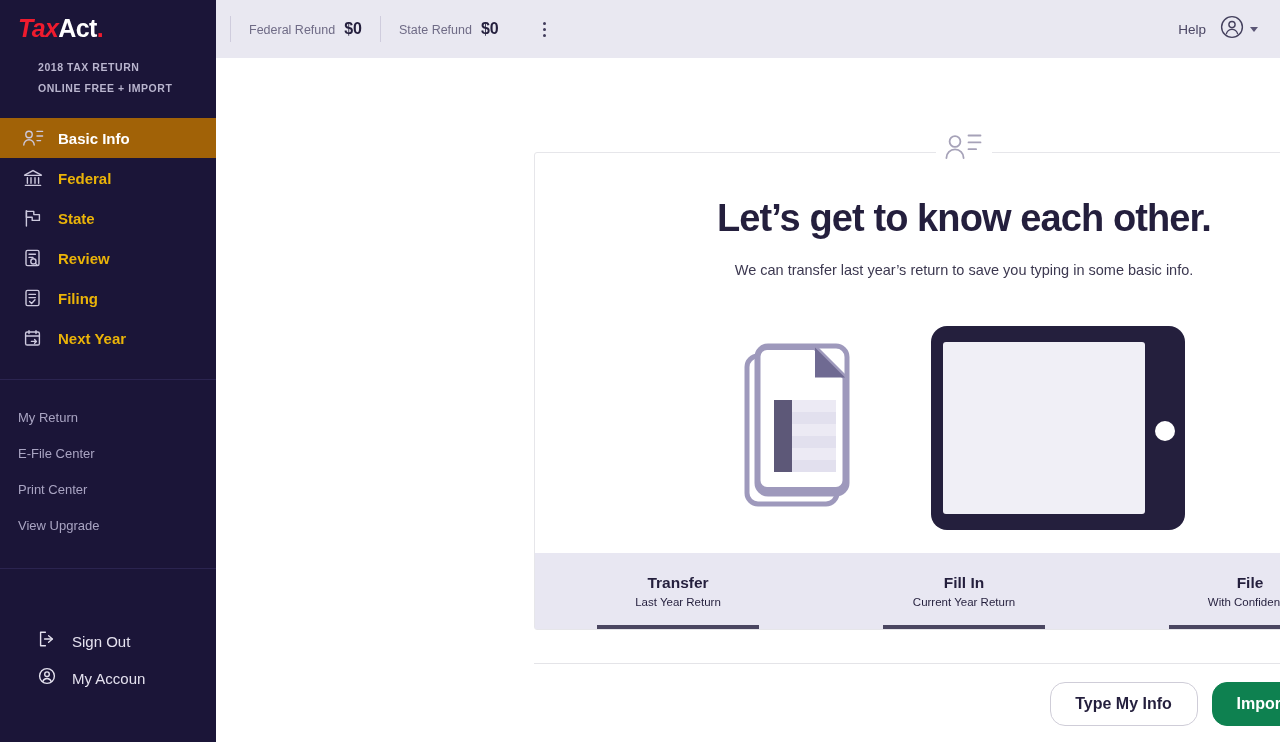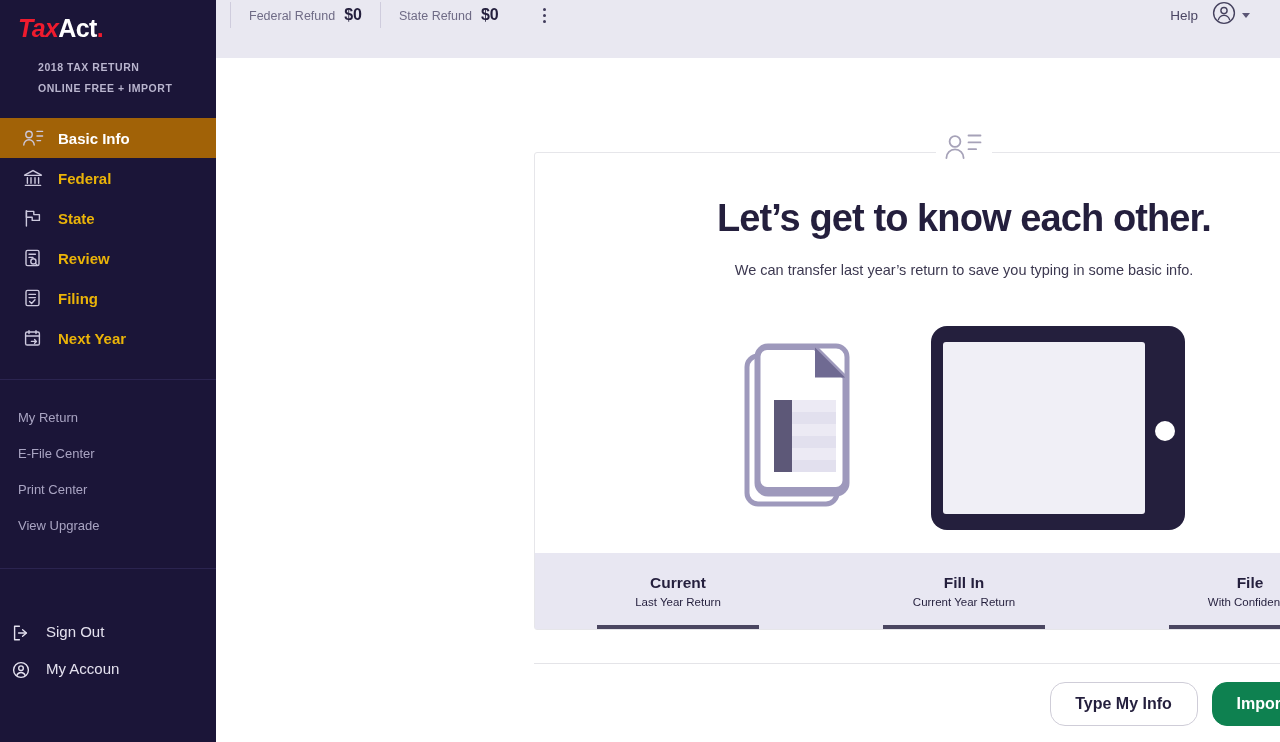--- a/index.html
+++ b/index.html
@@ -68,38 +68,38 @@
     line-height: 36px;
     padding-left: 18px;
     cursor: pointer;
   }
   .account {
     position: absolute;
     left: 0; bottom: 46px;
     width: 100%;
   }
   .account-item {
-    display: flex; 
+    display: flex; align-items: center;
     gap: 14px;
-    padding-left: 10px;
+    padding-left: 36px;
     height: 36px;
     cursor: pointer;
   }
   .account-item .label {
     color: #e4e1ee; font-size: 15px;
   }
 
   
   #main { flex: 1; position: relative; background: #ffffff; }
 
   #topbar {
     height: 58px;
     background: #e9e8f1;
-    display: flex; align-items: flex-start;
-    padding: 0 30px 0 14px;
+    display: flex; align-items: center;
+    padding: 0 22px 0 14px;
     position: relative;
   }
   .refund-group { display: flex; align-items: center; height: 30px; }
   .refund-block {
     display: flex; align-items: baseline; gap: 9px;
     padding: 0 18px;
   }
   .refund-label { color: #6f6b86; font-size: 12.5px; }
   .refund-value { color: #241f3d; font-size: 16px; font-weight: 700; }
   .vdivider { width: 1px; height: 26px; background: #cfccdd; }
@@ -424,21 +424,21 @@
           <svg width="258" height="208" viewBox="0 0 258 208" fill="none">
             <rect x="2" y="2" width="254" height="204" rx="16" fill="#241f3d"></rect>
             <rect x="14" y="18" width="202" height="172" rx="3" fill="#f0eff6"></rect>
             <circle cx="236" cy="107" r="10" fill="#ffffff"></circle>
           </svg>
         </span>
       </div>
 
       <div class="steps">
         <div class="step">
-          <span class="t">Current</span>
+          <span class="t">Transfer</span>
           <span class="s">Last Year Return</span>
           <span class="bar"></span>
         </div>
         <div class="step">
           <span class="t">Fill In</span>
           <span class="s">Current Year Return</span>
           <span class="bar"></span>
         </div>
         <div class="step">
           <span class="t">File</span>

